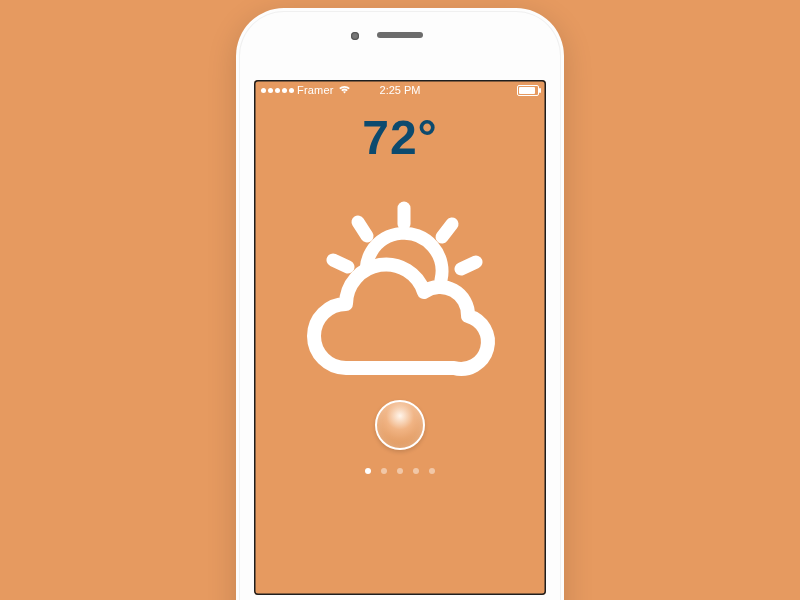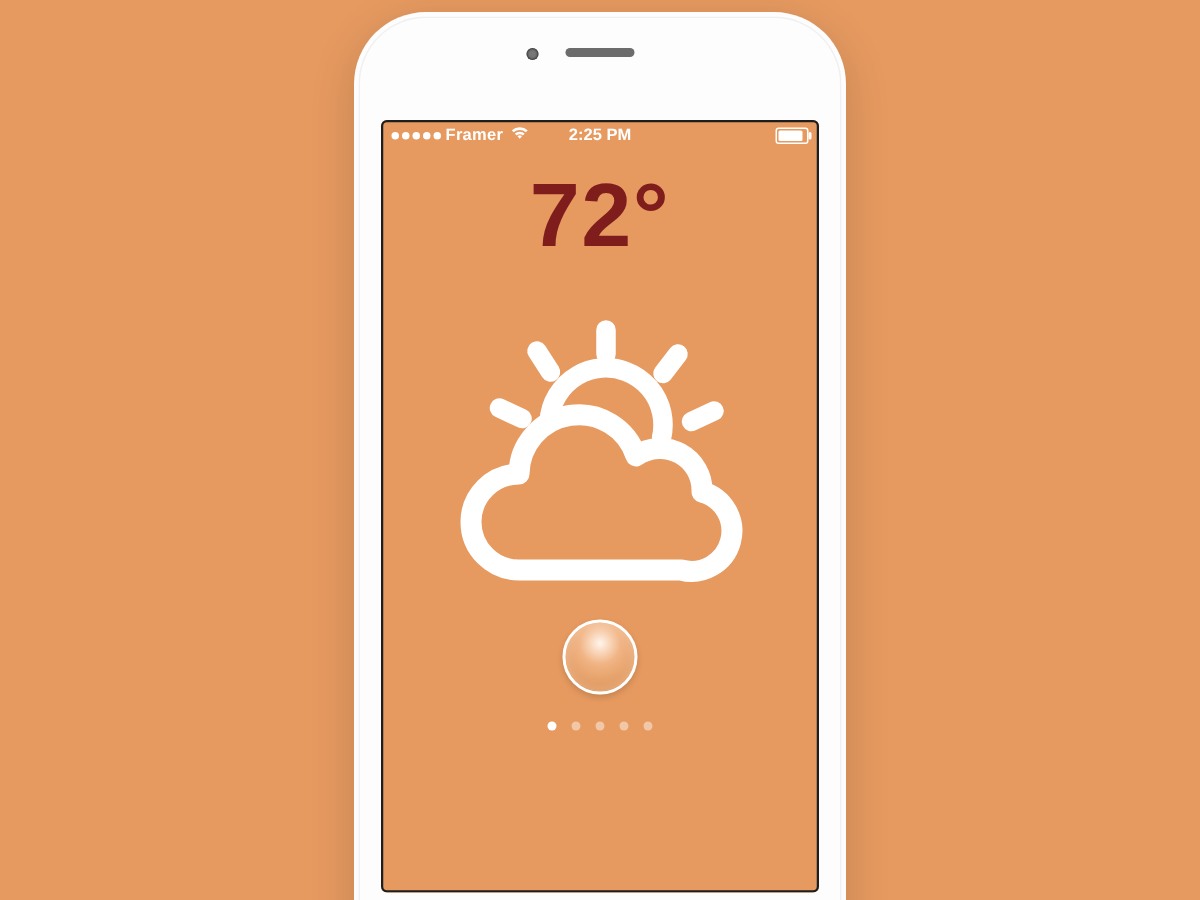--- a/index.html
+++ b/index.html
@@ -42,35 +42,35 @@
   }
 
   
   .statusbar{
     position:relative;height:20px;color:#fff;font-size:11px;
     display:flex;align-items:center;justify-content:space-between;
     padding:0 7px;
   }
   .sigdots{display:flex;gap:2px;align-items:center}
   .sigdots span{width:5px;height:5px;border-radius:50%;background:#fff;display:inline-block}
-  .carrier{margin-left:3px;font-weight:700;letter-spacing:.2px}
+  .carrier{margin-left:3px;font-weight:400;letter-spacing:.2px}
   .wifi{margin-left:4px;display:inline-block}
-  .clock{position:absolute;left:50%;transform:translateX(-50%);font-weight:700}
+  .clock{position:absolute;left:50%;transform:translateX(-50%);font-weight:400}
   .battery{display:flex;align-items:center;gap:3px}
   .batt-body{
     width:20px;height:9px;border:1px solid #fff;border-radius:2px;position:relative;
   }
   .batt-body::after{content:"";position:absolute;right:-3px;top:2px;width:2px;height:5px;background:#fff;border-radius:1px}
   .batt-fill{position:absolute;left:1px;top:1px;bottom:1px;width:16px;background:#fff;border-radius:1px}
 
   
   .app{display:flex;flex-direction:column;align-items:center;height:calc(100% - 20px);}
   .temp{
-    color:#7f1d1d;font-weight:800;
-    font-size:60px;line-height:1;margin-top:14px;
+    color:#0c4a6e;font-weight:800;
+    font-size:48px;line-height:1;margin-top:14px;
     letter-spacing:1px;
     font-family:"Arial Black","Helvetica Neue",Arial,sans-serif;
   }
   .icon-wrap{margin-top:38px}
   .knob{
     margin-top:6px;
     width:46px;height:46px;border-radius:50%;
     background:radial-gradient(circle at 50% 30%, #fff5eb 0%, #f1b484 35%, #e39c63 70%, #d38a50 100%);
     border:2px solid #ffffff;
     box-shadow:0 2px 4px rgba(0,0,0,.15), inset 0 0 8px rgba(255,255,255,.3);

